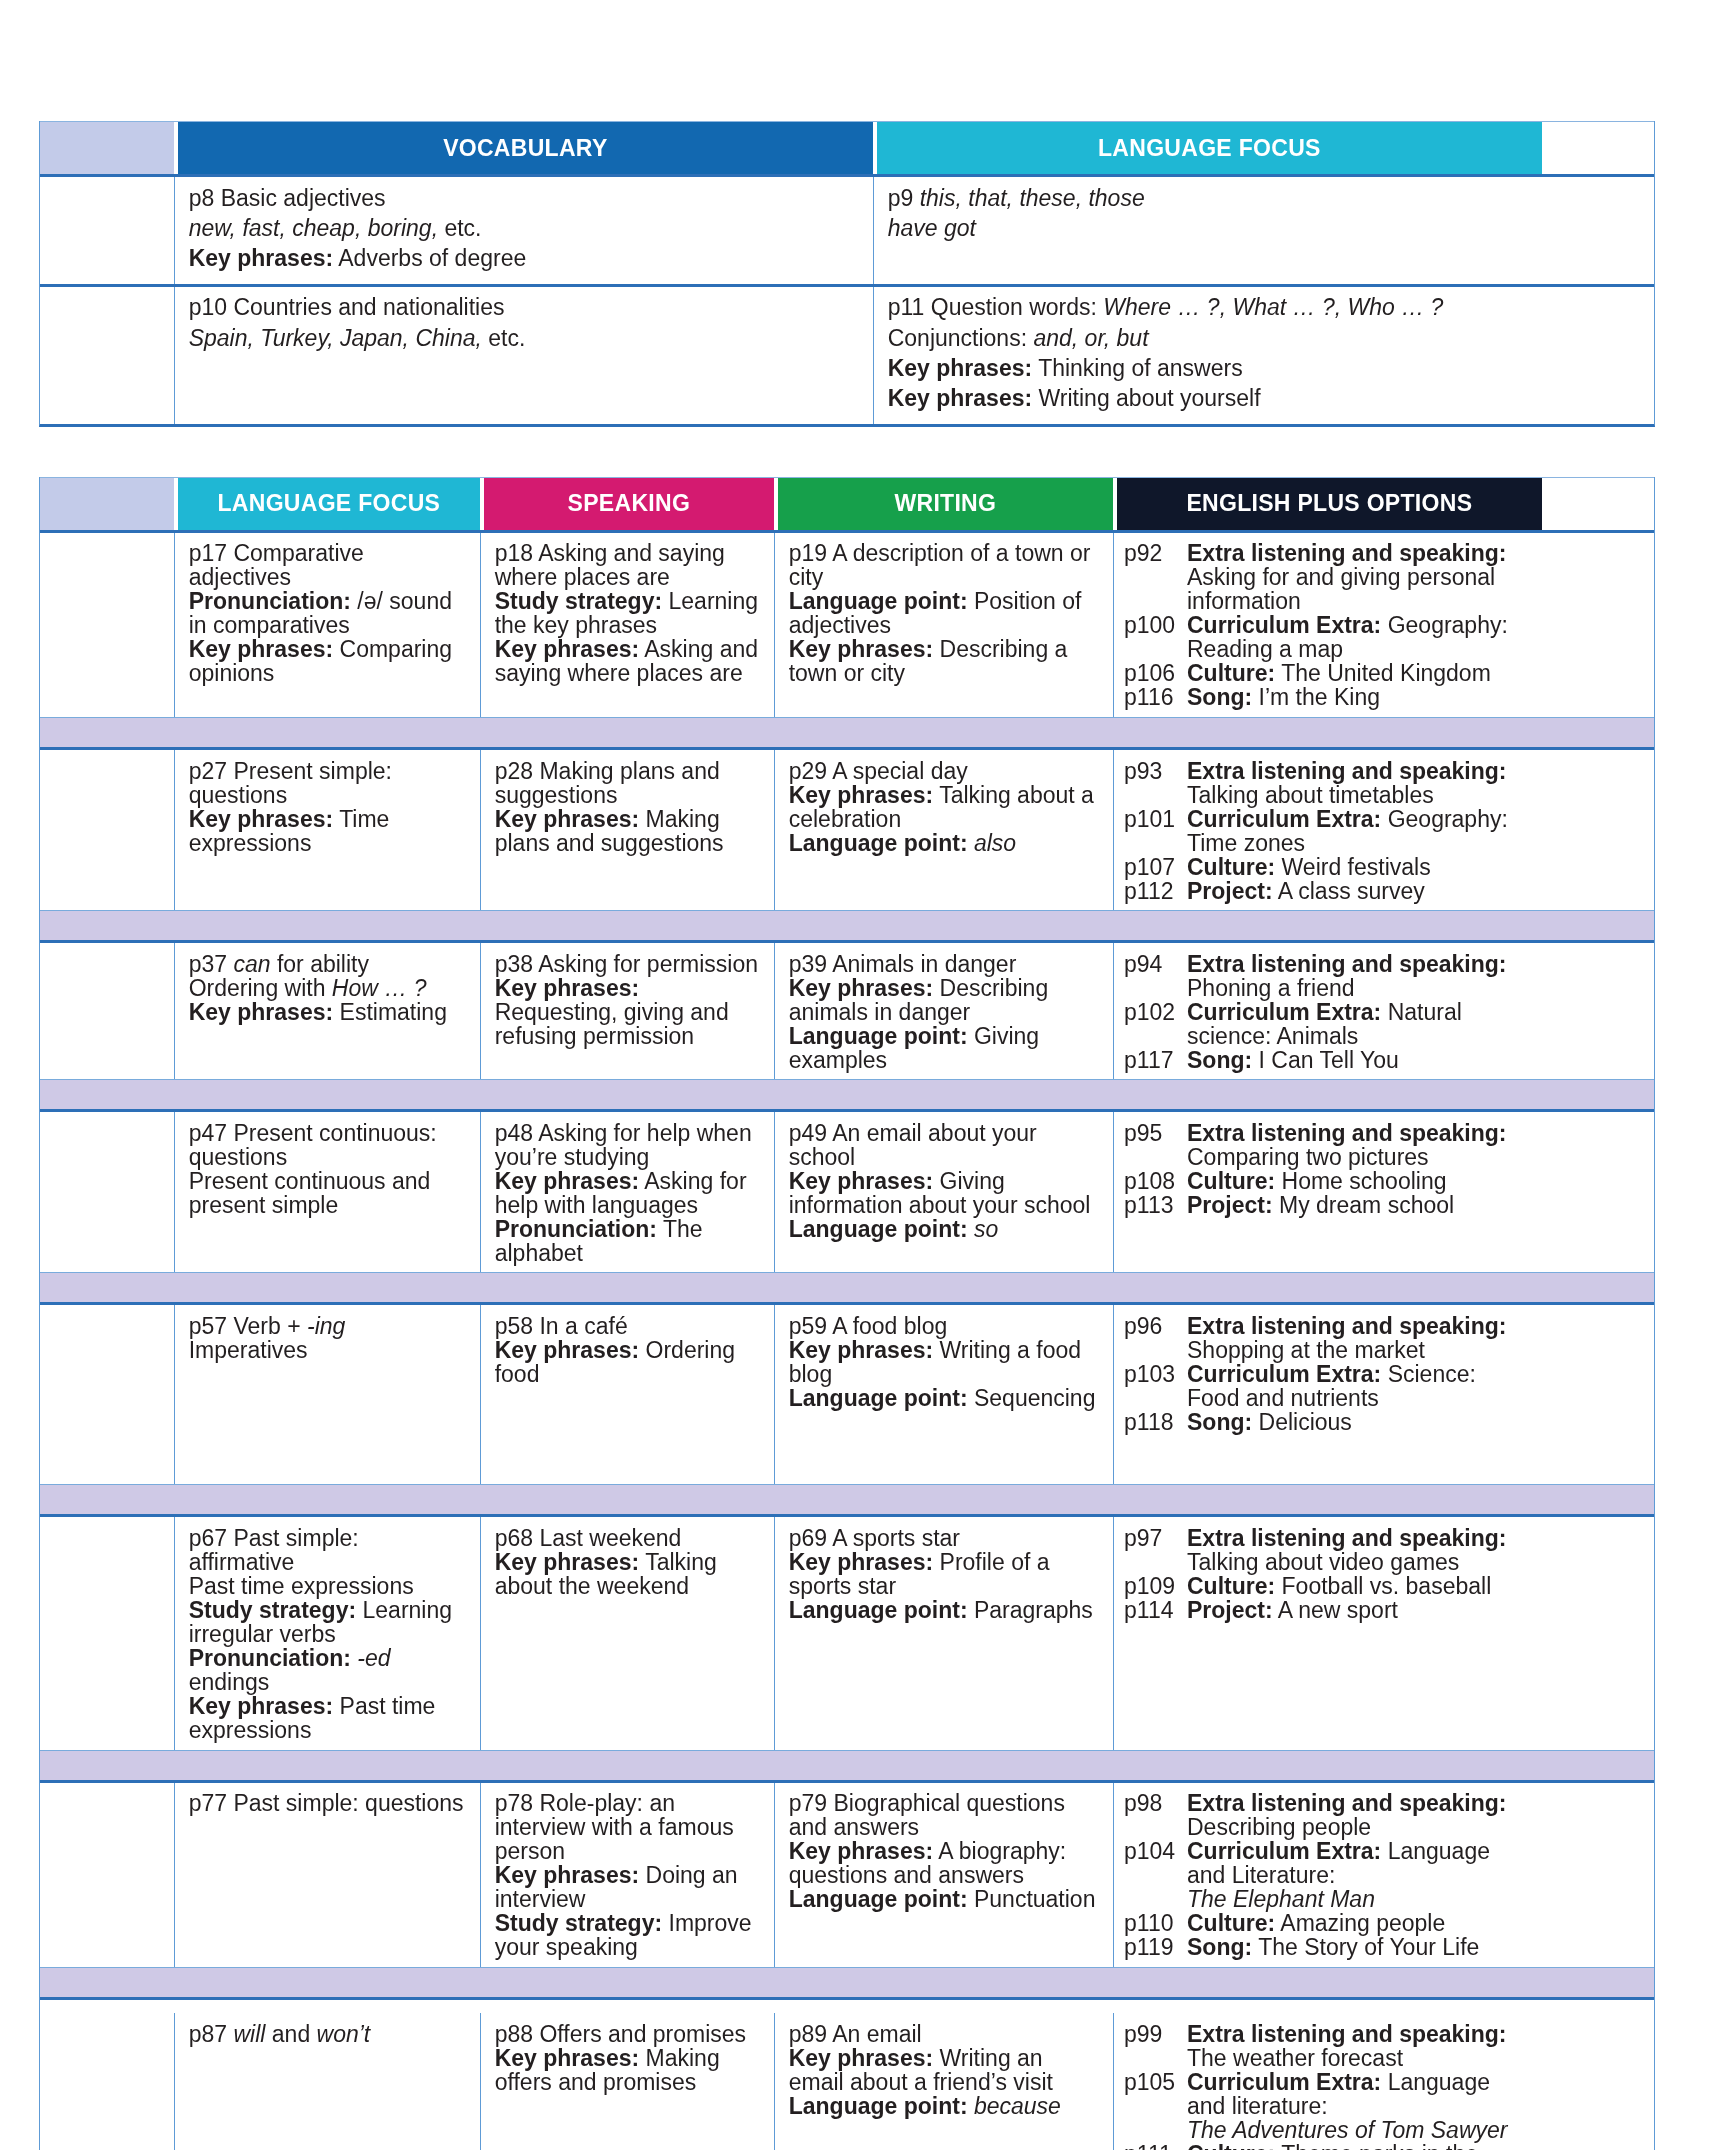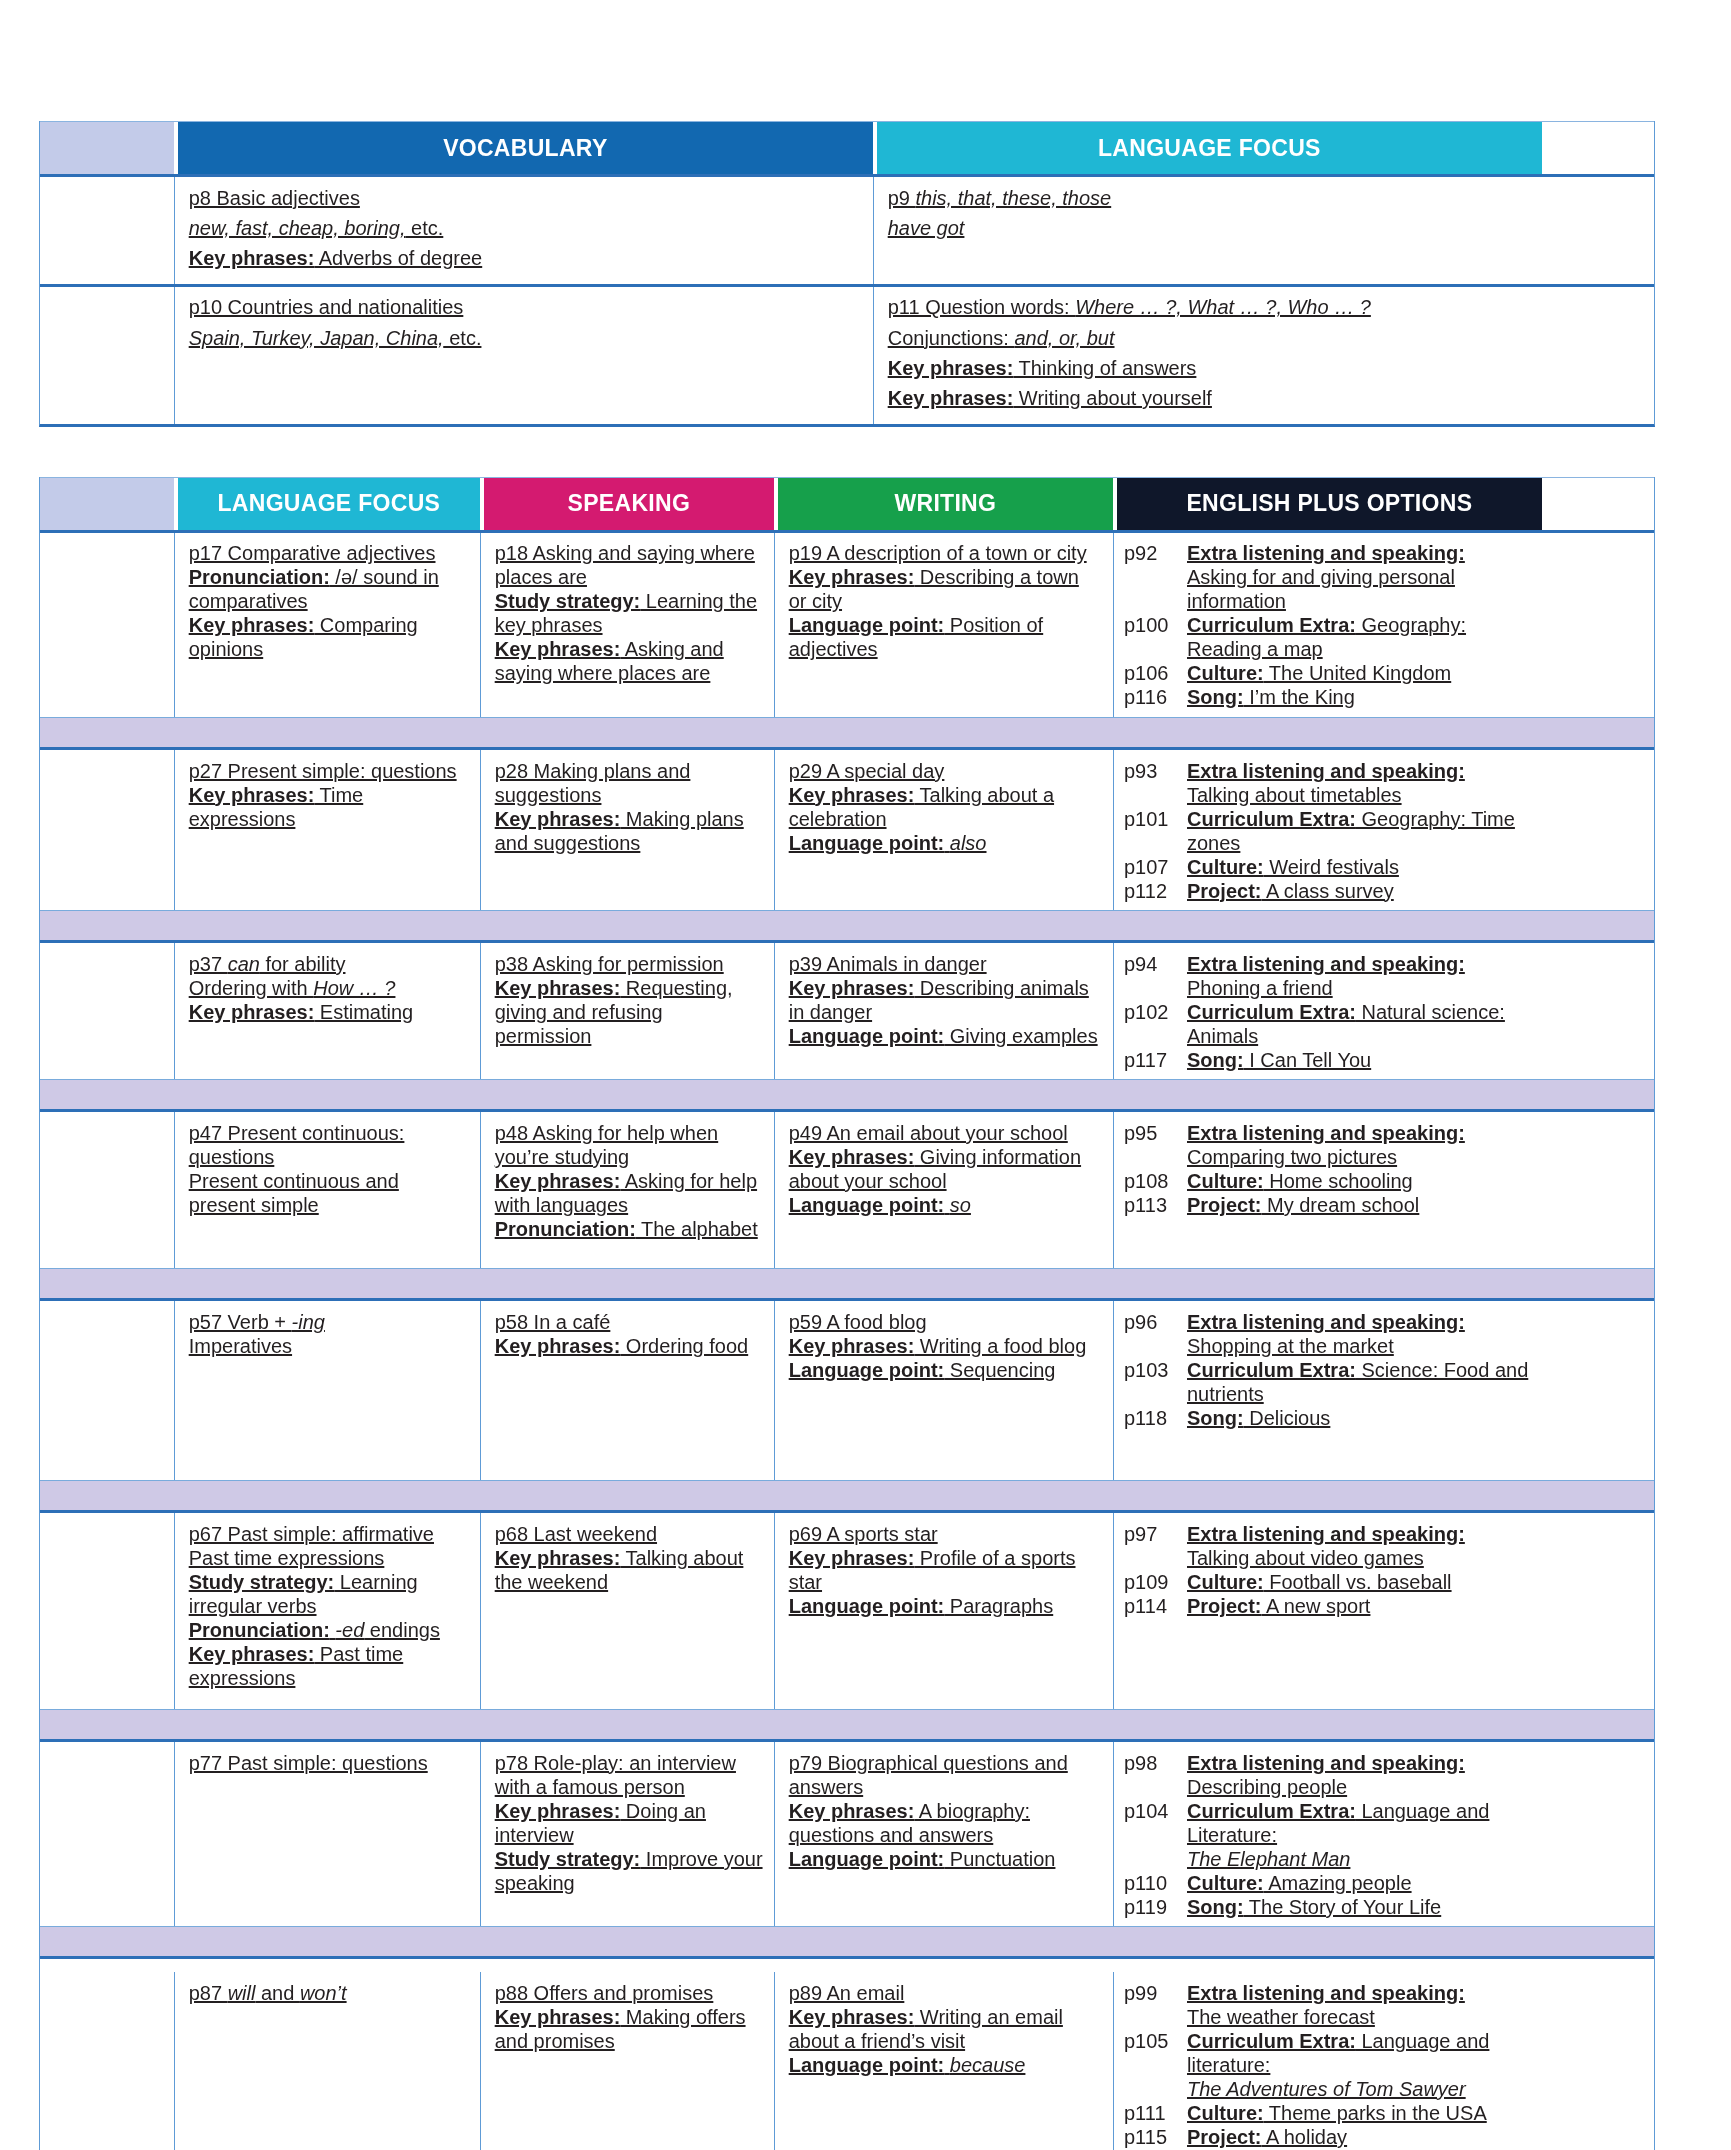--- a/index.html
+++ b/index.html
@@ -20,21 +20,21 @@
     color:#ffffff;font-weight:bold;font-size:23px;letter-spacing:0.3px;margin-left:3.7px;
   }
   .hdr-corner{height:52px;margin-left:0;}
 
   .row{display:grid;background:#ffffff;}
   .t1 .row{grid-template-columns:134px 699px 669px;}
   .t2 .row{grid-template-columns:134px 306px 294px 339px 429px;}
   .t1 .row + .row{border-top:3.1px solid #2d6fb7;}
   .t1{border-bottom:3.1px solid #2d6fb7;}
 
-  .cell{border-left:1.2px solid #5e9bd6;padding:8.7px 11.2px 7.5px 13.7px;font-size:20px;line-height:24px;text-decoration:underline;}
+  .cell{border-left:1.2px solid #5e9bd6;padding:8.7px 11.2px 7.5px 13.7px;font-size:23px;line-height:24px;}
   .corner-body{background:#ffffff;}
   .cell p{margin:0;}
   .t1 .cell p{margin:0 0 6.2px 0;}
 
   .cell.epo{padding-left:10px;}
   .epo-item{padding-left:63px;text-indent:-63px;}
   .epo-item .pref{display:inline-block;width:63px;text-indent:0;}
   .epo-cont{padding-left:63px;text-indent:0;}
 
   .spacer{height:29px;background:#cfc9e6;border-top:1.2px solid #79abdc;border-bottom:3.1px solid #2d6fb7;}
@@ -105,22 +105,22 @@
           <p><span class="b">Pronunciation:</span><span> /ə/ sound in comparatives</span></p>
           <p><span class="b">Key phrases:</span><span> Comparing opinions</span></p>
         </div>
         <div class="cell">
           <p><span>p18 Asking and saying where places are</span></p>
           <p><span class="b">Study strategy:</span><span> Learning the key phrases</span></p>
           <p><span class="b">Key phrases:</span><span> Asking and saying where places are</span></p>
         </div>
         <div class="cell">
           <p><span>p19 A description of a town or city</span></p>
+          <p><span class="b">Language point:</span><span> Position of adjectives</span></p>
           <p><span class="b">Key phrases:</span><span> Describing a town or city</span></p>
-          <p><span class="b">Language point:</span><span> Position of adjectives</span></p>
         </div>
         <div class="cell epo">
           <div class="epo-item"><span class="pref">p92</span><span class="b">Extra listening and speaking:</span></div>
           <div class="epo-cont"><span>Asking for and giving personal information</span></div>
           <div class="epo-item"><span class="pref">p100</span><span class="b">Curriculum Extra:</span><span> Geography: Reading a map</span></div>
           <div class="epo-item"><span class="pref">p106</span><span class="b">Culture:</span><span> The United Kingdom</span></div>
           <div class="epo-item"><span class="pref">p116</span><span class="b">Song:</span><span> I’m the King</span></div>
         </div>
       </div>
       <div class="spacer"></div>

